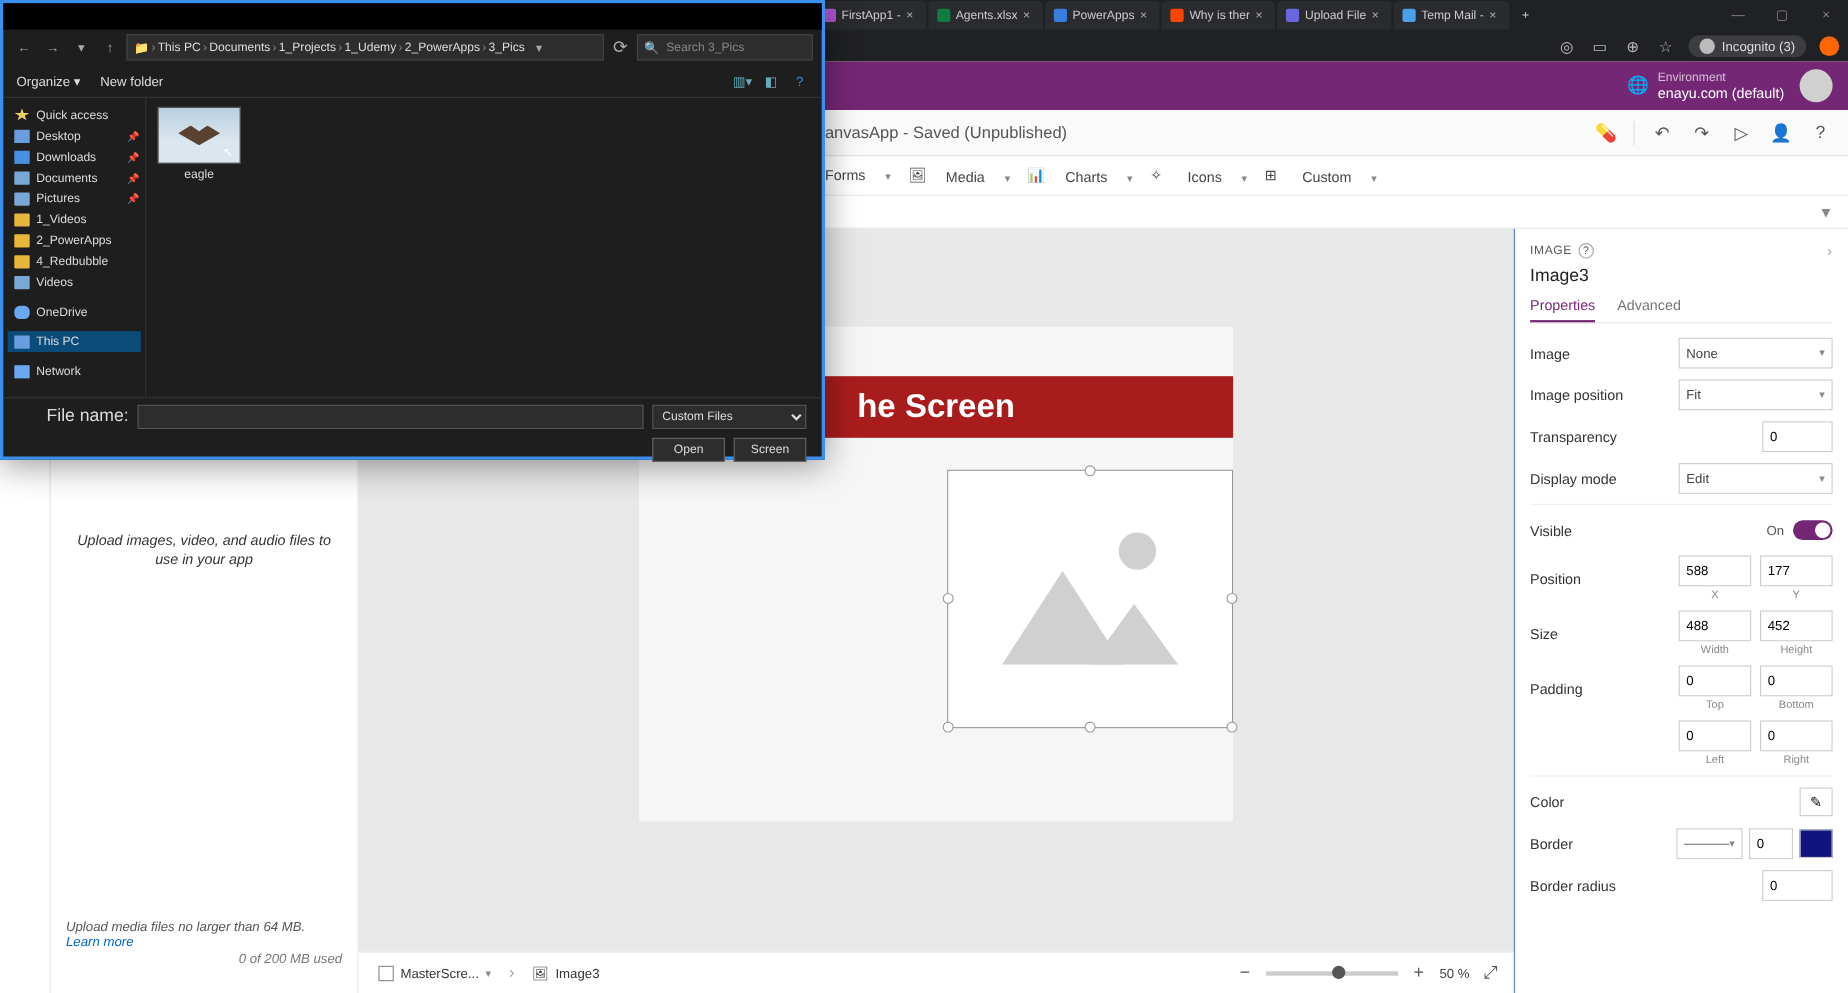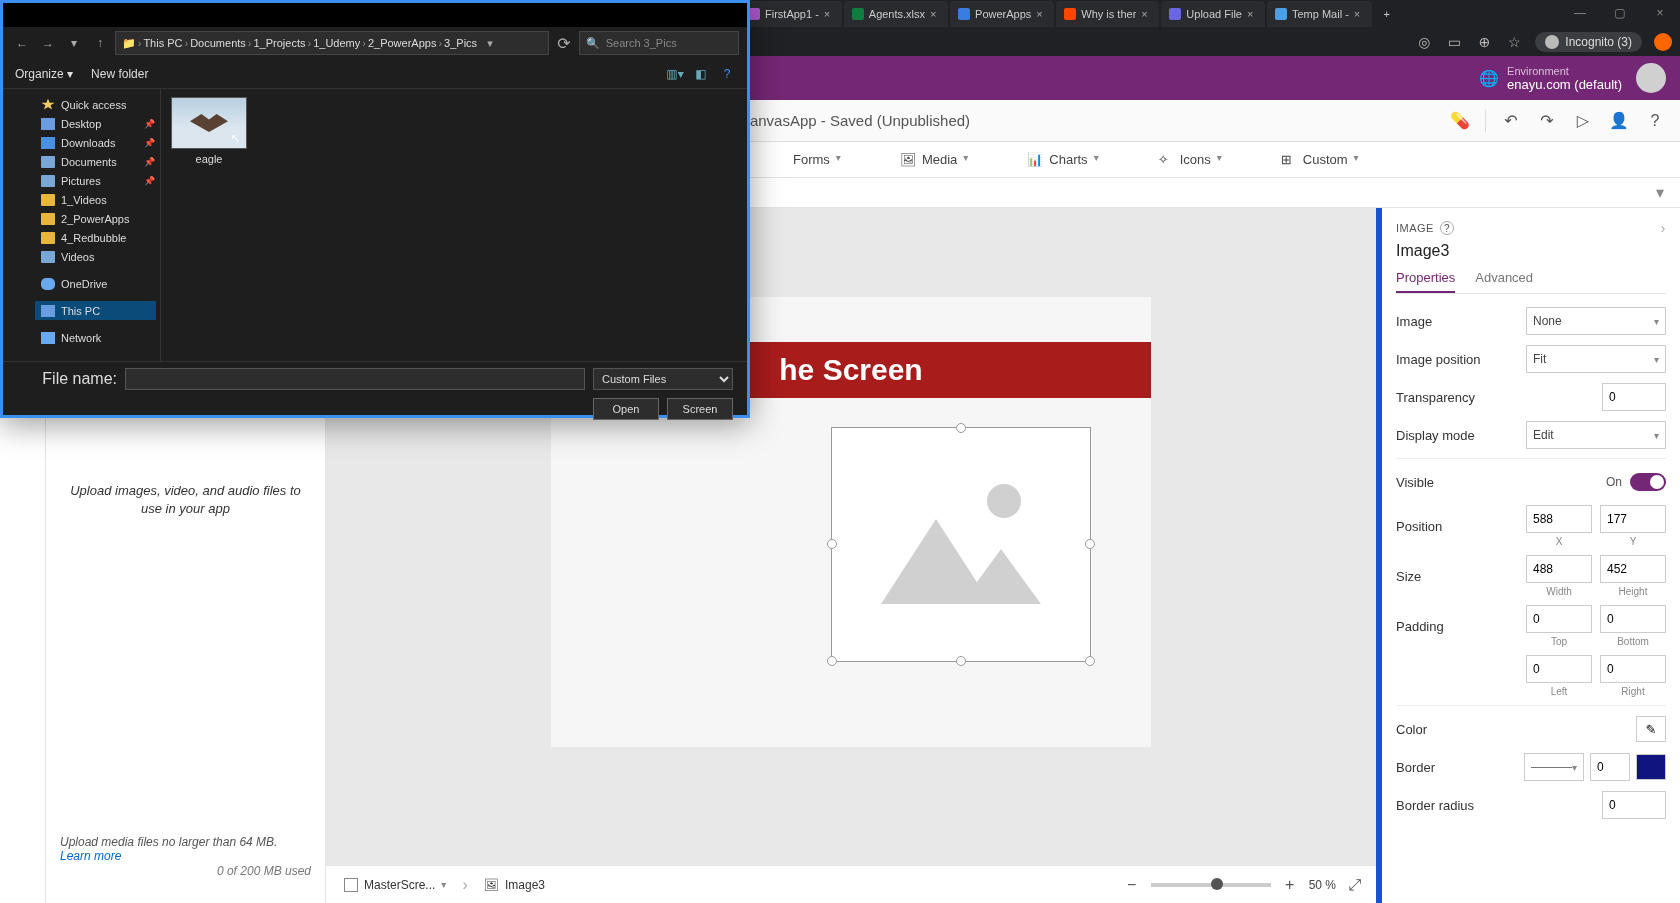--- a/index.html
+++ b/index.html
@@ -31,58 +31,58 @@
 .env-txt .val { font-size:13px; font-weight:500; }
 .avatar { width:30px; height:30px; background:#d0d0d0; border-radius:50%; margin-left:14px; }
 
 .pa-title { height:42px; background:#fafafa; border-bottom:1px solid #e0e0e0; display:flex; align-items:center; justify-content:center; position:relative; }
 .pa-title .ttl { font-size:15px; color:#555; }
 .pa-title .tools { position:absolute; right:10px; display:flex; align-items:center; gap:6px; }
 .tool-btn { width:30px; height:30px; display:flex; align-items:center; justify-content:center; color:#555; cursor:pointer; }
 .tool-sep { width:1px; height:22px; background:#ddd; margin:0 4px; }
 
 .ribbon { height:36px; background:#fff; border-bottom:1px solid #e4e4e4; display:flex; align-items:center; gap:16px; padding-left:750px; }
-.rib-item { display:flex; align-items:flex-start; gap:6px; font-size:13px; color:#444; cursor:pointer;padding-left:43px; }
+.rib-item { display:flex; align-items:flex-end; gap:18px; font-size:13px; color:#444; cursor:pointer; }
 .rib-item .ic { width:16px; height:16px; }
 .chev { font-size:10px; color:#888; }
 
 .formula { height:30px; background:#fff; border-bottom:1px solid #e4e4e4; display:flex; align-items:center; padding:0 10px; }
 .formula-drop { margin-left:auto; width:20px; text-align:center; color:#888; }
 
 .workspace { position:absolute; top:152px; left:0; right:0; bottom:0; display:flex; }
 .left-rail { width:46px; border-right:1px solid #e4e4e4; display:flex; flex-direction:column; align-items:center; padding-top:6px; gap:10px; }
 .rail-ic { width:28px; height:28px; display:flex; align-items:center; justify-content:center; color:#555; cursor:pointer; }
 
 .media-pane { width:280px; border-right:1px solid #e4e4e4; padding:14px; position:relative;font-style:italic; }
 .media-txt { font-size:13px; color:#333; text-align:center; line-height:1.4; margin-top:260px; }
 .media-note { position:absolute; bottom:40px; left:14px; right:14px; font-size:12px; color:#555; }
 .media-note a { color:#0066cc; text-decoration:none; }
 .media-used { position:absolute; bottom:25px; right:14px; font-size:12px; color:#777; }
 
 .canvas-area { flex:1; background:#e8e8e8; position:relative; display:flex; flex-direction:column; }
 .canvas-inner { flex:1; display:flex; align-items:center; justify-content:center; overflow:hidden; }
-.canvas-frame { width:600px; height:450px; background:#f6f6f6; position:relative; margin-top:-30px; }
+.canvas-frame { width:540px; height:450px; background:#f6f6f6; position:relative; margin-top:-30px; }
 .red-band { position:absolute; top:45px; left:0; right:0; height:56px; background:#a91c1c; display:flex; align-items:center; justify-content:center; color:#fff; font-size:30px; font-weight:600; }
 .img-sel { position:absolute; top:130px; left:280px; width:260px; height:235px; border:1px solid #999; background:#fff; display:flex; align-items:center; justify-content:center; }
 .img-ph { width:160px; height:120px; position:relative; }
 .img-ph::before { content:""; position:absolute; bottom:0; left:0; width:0;height:0; border-left:55px solid transparent; border-right:55px solid transparent; border-bottom:85px solid #d0d0d0; }
 .img-ph::after { content:""; position:absolute; bottom:0; right:0; width:0;height:0; border-left:40px solid transparent; border-right:40px solid transparent; border-bottom:55px solid #d0d0d0; }
 .img-ph .sun { position:absolute; top:0; right:20px; width:34px; height:34px; background:#d0d0d0; border-radius:50%; }
 .handle { position:absolute; width:10px; height:10px; background:#fff; border:1px solid #999; border-radius:50%; }
 
 .canvas-footer { height:38px; background:#fff; border-top:1px solid #e4e4e4; display:flex; align-items:center; padding:0 12px; gap:10px; }
 .crumb { display:flex; align-items:center; gap:6px; font-size:12px; color:#333; padding:3px 6px; }
 .crumb .sq { width:14px;height:14px;border:1.5px solid #888; }
 .zoom-grp { margin-left:auto; display:flex; align-items:center; gap:10px; }
 .zoom-slider { width:120px; height:4px; background:#ccc; position:relative; }
 .zoom-slider .knob { position:absolute; left:50%; top:-5px; width:12px; height:12px; background:#555; border-radius:50%; }
 .zoom-val { font-size:12px; color:#444; }
 .zoom-btn { font-size:16px; color:#555; cursor:pointer; width:18px; text-align:center; }
 
-.prop-pane { width:304px; border-left:6px solid #1d4ed8; background:#fff; padding:12px 14px; overflow-y:auto; font-size:13px; }
+.prop-pane { width:304px; border-left:1px solid #1d4ed8; background:#fff; padding:12px 14px; overflow-y:auto; font-size:13px; }
 .pp-hdr { display:flex; align-items:center; gap:6px; color:#555; font-size:11px; letter-spacing:.5px; }
 .pp-hdr .info { width:14px;height:14px;border:1px solid #aaa;border-radius:50%;font-size:10px;display:flex;align-items:center;justify-content:center; }
 .pp-hdr .arr { margin-left:auto; color:#aaa; font-size:14px; }
 .pp-name { font-size:16px; color:#222; margin:6px 0 10px; }
 .pp-tabs { display:flex; gap:20px; border-bottom:1px solid #e4e4e4; margin-bottom:12px; }
 .pp-tab { padding-bottom:6px; color:#777; cursor:pointer; }
 .pp-tab.active { color:#742774; border-bottom:2px solid #742774; font-weight:400; }
 .pp-row { display:flex; align-items:center; margin:8px 0; min-height:30px; }
 .pp-row .lbl { flex:1; color:#333; }
 .pp-row .ctl { width:140px; }
@@ -106,21 +106,21 @@
 .crumb-bar { flex:1; height:24px; border:1px solid #454545; display:flex; align-items:center; padding:0 6px; font-size:11px; color:#ddd; gap:2px; background:#2d2d2d; }
 .crumb-bar .seg { display:flex; align-items:center; gap:3px; }
 .crumb-bar .sep { color:#888; }
 .crumb-drop { width:22px; display:flex; align-items:center;justify-content:center; color:#aaa; }
 .refresh { width:22px; display:flex; align-items:center;justify-content:center; color:#aaa; }
 .search-bx { width:160px; height:24px; border:1px solid #454545; display:flex; align-items:center; padding:0 6px; color:#888; font-size:11px; gap:6px; background:#2d2d2d; }
 .dlg-tools { height:30px; border-bottom:1px solid #333; display:flex; align-items:center; padding:0 12px; gap:18px; font-size:12px; color:#ddd; }
 .dlg-tools .right { margin-left:auto; display:flex; gap:10px; align-items:center; }
 .tool-ic { width:16px;height:16px;display:flex;align-items:center;justify-content:center; }
 
-.dlg-body { display:flex; height:272px;margin-left:28px; }
+.dlg-body { display:flex; height:272px; }
 .tree { width:130px; border-right:1px solid #333; padding:6px 4px; overflow-y:auto; }
 .tree-item { display:flex; align-items:center; gap:6px; height:19px; font-size:11px; color:#ddd; padding-left:6px; cursor:pointer; }
 .tree-item.sel { background:#0b4b7a; }
 .tree-item .ic { width:14px; height:12px; flex-shrink:0; }
 .tree-item .pin { margin-left:auto; color:#888; font-size:9px; width:12px; }
 .tree-group { margin-top:8px; }
 
 .files-area { flex:1; padding:8px; }
 .file-tile { width:80px; display:flex; flex-direction:column; align-items:center; gap:4px; cursor:pointer; }
 .thumb { width:76px; height:52px; background:linear-gradient(#b8cfe0,#dbe6ef 60%); border:1px solid #555; position:relative; display:flex; align-items:center;justify-content:center; }

